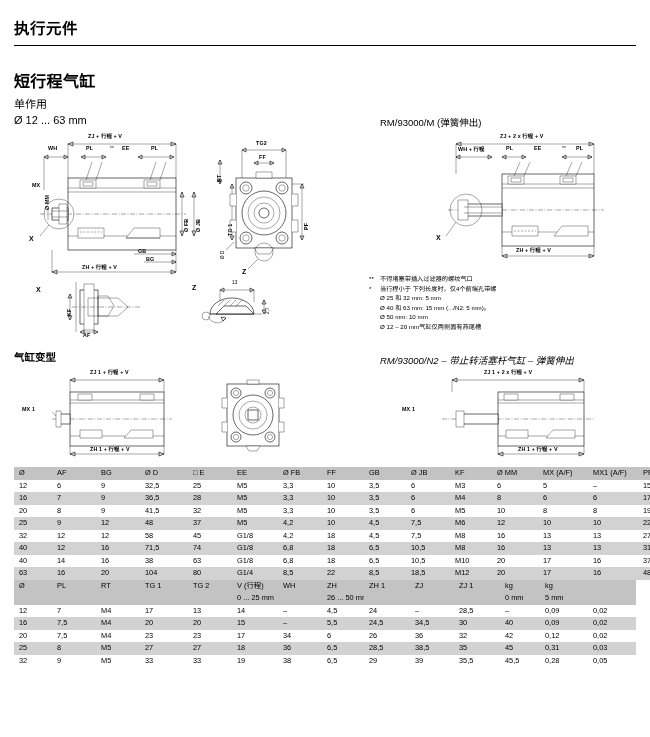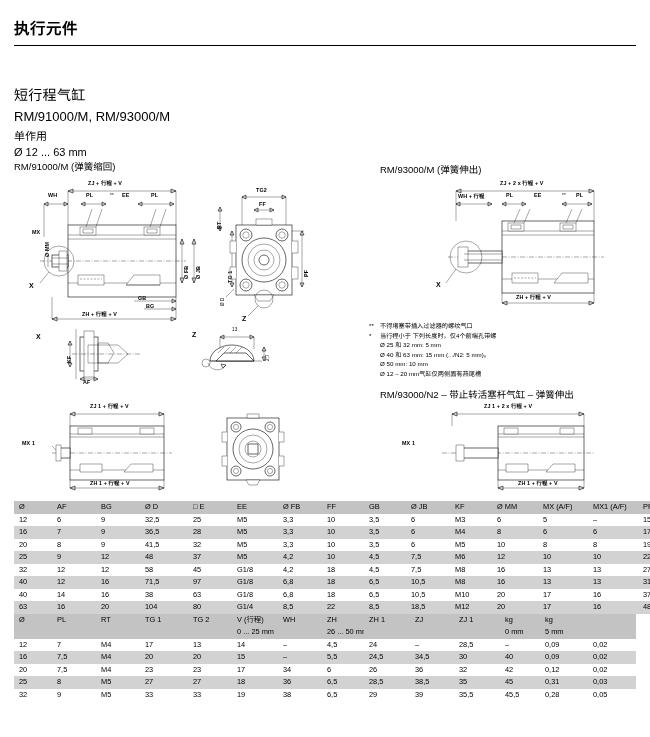--- a/index.html
+++ b/index.html
@@ -10,21 +10,21 @@
     background: #ffffff;
     font-family: "Liberation Sans", "DejaVu Sans", sans-serif;
     color: #000000;
     overflow: hidden;
   }
   .page { position: relative; width: 650px; height: 590px; padding: 0 14px; }
 
   
   .doc-title { font-size: 15.5px; font-weight: bold; letter-spacing: .5px; padding-top: 16px; }
   .rule { height: 1px; background: #000; margin: 7px 0 0 0; }
-  .prod-title { font-size: 14px; font-weight: normal; margin-top: 38px; letter-spacing: .3px; }
+  .prod-title { font-size: 16px; font-weight: bold; margin-top: 22px; letter-spacing: .3px; }
   .model-line { font-size: 13px; margin-top: 5px; }
   .sub-line { font-size: 11px; margin-top: 3px; }
   .sec-head { font-size: 10.5px; font-weight: bold; margin-top: 14px; }
   .sec-sub { font-size: 9.5px; margin-top: 1px; }
 
   
   .draw-row { position: relative; }
   .dwg { position: absolute; }
   .lbl { position: absolute; font-size: 5.4px; font-weight: bold; white-space: nowrap; letter-spacing: .1px; }
   .lbl.big { font-size: 7px; }
@@ -59,25 +59,23 @@
 </style>
 </head>
 <body>
 
 <div class="page">
 
   <div class="doc-title">执行元件</div>
   <div class="rule"></div>
 
   <div class="prod-title">短行程气缸</div>
-  <div class="model-line">RM/91000/M, RM/93000/M</div>
   <div class="sub-line">单作用</div>
   <div class="sub-line">Ø 12 ... 63 mm</div>
 
-  <div class="sec-sub">RM/91000/M (弹簧缩回)</div>
 
   <div class="draw-row" style="height:225px;">
 
     <div class="dwg" style="left:12px; top:6px; width:200px; height:150px;">
       <svg width="200" height="150" viewBox="0 0 200 150">
 
         <line class="ln-thin" x1="42" y1="12" x2="150" y2="12"></line>
         <path class="ln" d="M42 12 l5 -2 l0 4 z"></path>
           <path class="ln" d="M150 12 l-5 -2 l0 4 z"></path>
         <line class="ln-thin" x1="42" y1="12" x2="42" y2="46"></line>
@@ -364,20 +362,21 @@
         <span class="mark"></span>
         <span>Ø 50 mm: 10 mm</span>
       </div>
       <div class="nrow">
         <span class="mark"></span>
         <span>Ø 12 – 20 mm气缸仅两侧面有燕尾槽</span>
       </div>
     </div>
   </div>
 
+  <div class="sec-head" style="margin-top:-2px;">气缸变型</div>
 
   <div class="draw-row" style="height:97px;">
 
     <div class="dwg" style="left:30px; top:4px; width:150px; height:92px;">
       <svg width="150" height="92" viewBox="0 0 150 92">
         <line class="ln-thin" x1="26" y1="12" x2="120" y2="12"></line>
         <path class="ln" d="M26 12 l5 -2 l0 4 z"></path>
           <path class="ln" d="M120 12 l-5 -2 l0 4 z"></path>
         <line class="ln-thin" x1="26" y1="12" x2="26" y2="24"></line>
         <line class="ln-thin" x1="120" y1="12" x2="120" y2="24"></line>
@@ -421,21 +420,21 @@
           <circle class="ln-thin" cx="61" cy="17" r="2.6"></circle>
         <circle class="ln" cx="27" cy="61" r="5"></circle>
           <circle class="ln-thin" cx="27" cy="61" r="2.6"></circle>
         <circle class="ln" cx="61" cy="61" r="5"></circle>
           <circle class="ln-thin" cx="61" cy="61" r="2.6"></circle>
         <rect class="ln-thin fillw" x="38" y="4" width="12" height="4"></rect>
         <path class="ln-thin fillw" d="M37 70 l3 5 l8 0 l3 -5 z"></path>
       </svg>
     </div>
 
-    <div class="sec-sub" style="position:absolute; left:366px; top:-12px;">RM/93000/N2 – 带止转活塞杆气缸 – 弹簧伸出</div>
+    <div class="sec-sub" style="position:absolute; left:366px; top:-12px;font-style:italic;">RM/93000/N2 – 带止转活塞杆气缸 – 弹簧伸出</div>
 
     <div class="dwg" style="left:420px; top:4px; width:215px; height:92px;">
       <svg width="215" height="92" viewBox="0 0 215 92">
         <line class="ln-thin" x1="18" y1="12" x2="150" y2="12"></line>
         <path class="ln" d="M18 12 l5 -2 l0 4 z"></path>
           <path class="ln" d="M150 12 l-5 -2 l0 4 z"></path>
         <line class="ln-thin" x1="18" y1="12" x2="18" y2="24"></line>
         <line class="ln-thin" x1="150" y1="12" x2="150" y2="24"></line>
         <rect class="ln fillw" x="64" y="24" width="86" height="54"></rect>
         <line class="ln-thin" x1="64" y1="32" x2="150" y2="32"></line>
@@ -582,21 +581,21 @@
             <td>16</td>
             <td>13</td>
             <td>13</td>
             <td>27,5</td>
           </tr>
           <tr>
             <td>40</td>
             <td>12</td>
             <td>16</td>
             <td>71,5</td>
-            <td>97</td>
+            <td>74</td>
             <td>G1/8</td>
             <td>6,8</td>
             <td>18</td>
             <td>6,5</td>
             <td>10,5</td>
             <td>M8</td>
             <td>16</td>
             <td>13</td>
             <td>13</td>
             <td>31,5</td>

